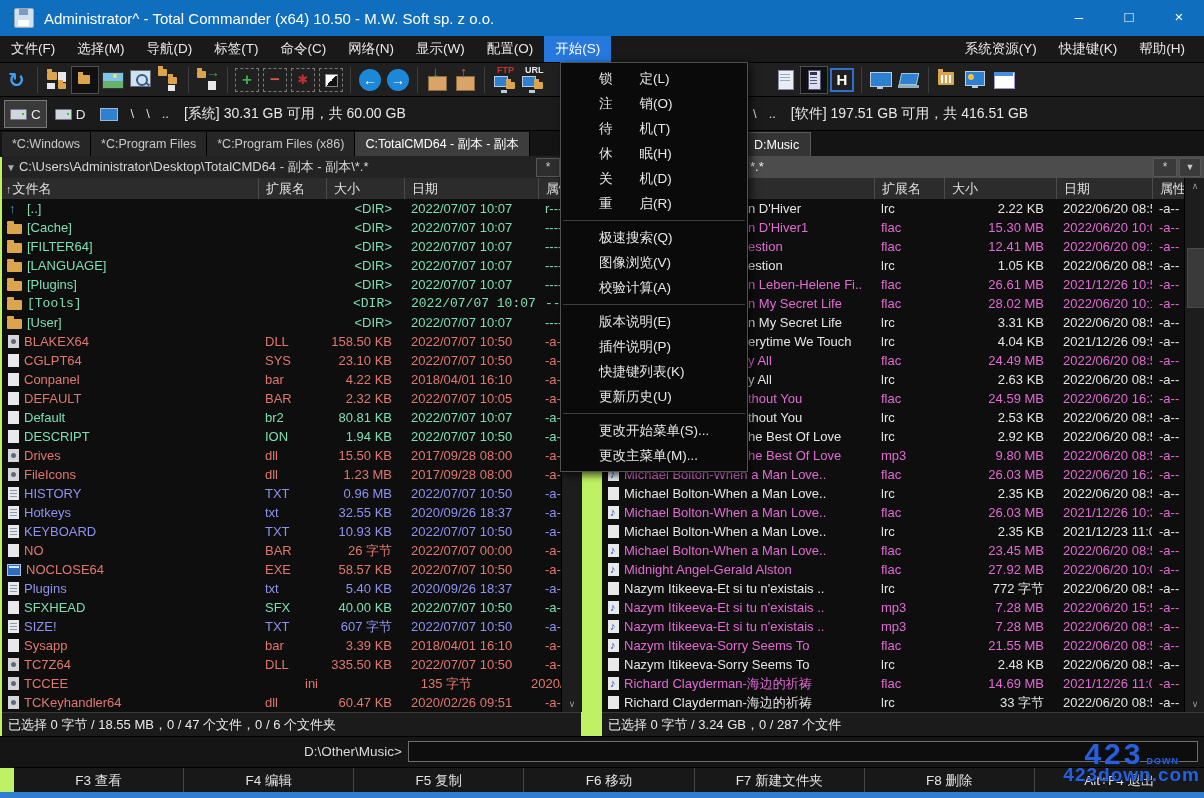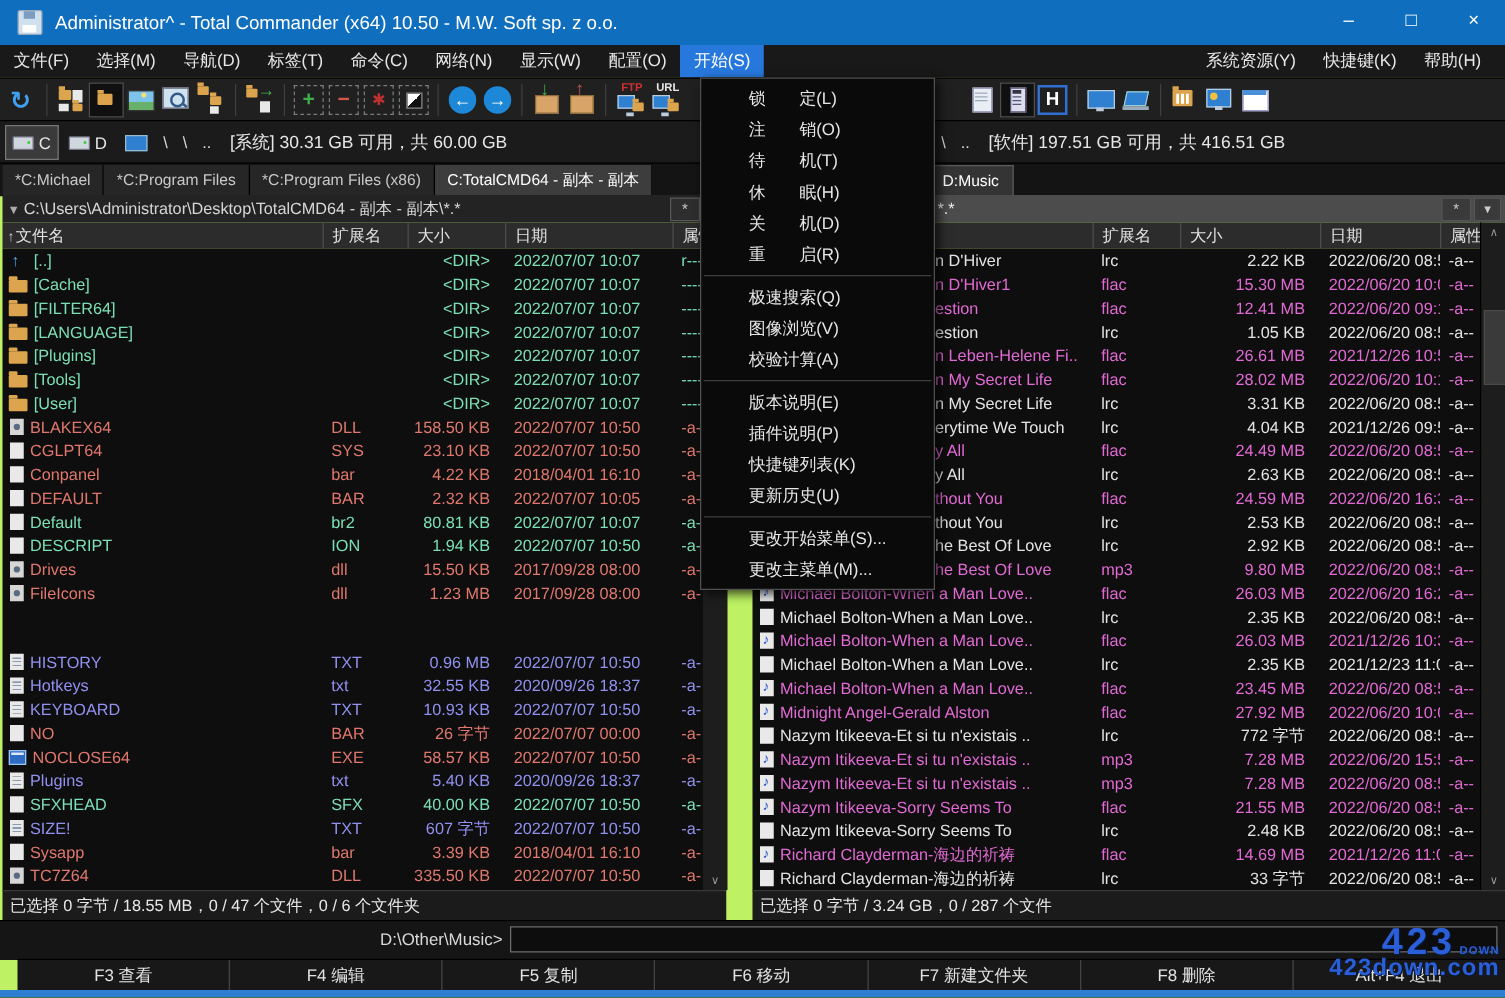--- a/index.html
+++ b/index.html
@@ -139,21 +139,21 @@
   .fk:first-child{border-left:none;}
   .bluestrip{position:absolute;top:792px;left:0;right:0;height:6px;background:#2e7fd2;}
 
   
   #startmenu{position:absolute;left:560px;top:62px;width:186px;background:#0a0a0a;border:1px solid #505050;
              padding:3px 0;z-index:40;box-shadow:3px 3px 8px rgba(0,0,0,.7);}
   .smi{height:25px;line-height:25px;padding-left:38px;font-size:13.5px;color:#e6e6e6;white-space:nowrap;}
   .msep{height:1px;background:#3e3e3e;margin:4px 2px;}
 
   
-  .wm{position:absolute;right:4px;top:740px;z-index:60;color:#2b5fd9;text-align:right;font-weight:bold;
+  .wm{position:absolute;right:4px;top:740px;z-index:60;color:#2b5fd9;text-align:center;font-weight:bold;
       text-shadow:1px 1px 0 #081a3a;}
   .wm-big{font-size:30px;letter-spacing:3px;line-height:28px;}
   .wm-down{font-size:9px;margin-left:3px;letter-spacing:1px;}
   .wm2{font-size:19px;letter-spacing:1px;line-height:14px;}
 </style>
 </head>
 <body>
 
 <div id="app">
 
@@ -321,21 +321,21 @@
     <div class="drvdiv"></div>
     <div id="drv-right">
         <span class="pbtn">\</span>
         <span class="pbtn">..</span>
         <span class="drvinfo">[软件] 197.51 GB 可用，共 416.51 GB</span>
       </div>
   </div>
 
   <div class="tabsrow">
     <div id="tabs-left">
-        <div class="tab">*C:Michael</div>
+        <div class="tab">*C:Windows</div>
         <div class="tab">*C:Program Files</div>
         <div class="tab">*C:Program Files (x86)</div>
         <div class="tab active">C:TotalCMD64 - 副本 - 副本</div>
       </div>
     <div id="tab-right">D:Music</div>
   </div>
 
   <div class="pathrow" id="path-left">
     <span class="caret">▼</span><span>C:\Users\Administrator\Desktop\TotalCMD64 - 副本 - 副本\*.*</span>
     <span class="histbtn">*</span>
@@ -397,21 +397,21 @@
       <div class="frow lgrid" style="color: rgb(124, 224, 182);">
         <div class="cell cn">
           <i class="fi fi-folder"></i>
           <span>[Plugins]</span>
         </div>
         <div class="cell ce"></div>
         <div class="cell cs">&lt;DIR&gt;</div>
         <div class="cell cd">2022/07/07 10:07</div>
         <div class="cell ca">----</div>
       </div>
-      <div class="frow lgrid" style="color: rgb(124, 224, 182);">
+      <div class="frow lgrid" style="color: rgb(124, 224, 182); font-family: Liberation Mono, monospace;">
         <div class="cell cn">
           <i class="fi fi-folder"></i>
           <span>[Tools]</span>
         </div>
         <div class="cell ce"></div>
         <div class="cell cs">&lt;DIR&gt;</div>
         <div class="cell cd">2022/07/07 10:07</div>
         <div class="cell ca">----</div>
       </div>
       <div class="frow lgrid" style="color: rgb(124, 224, 182);">
@@ -497,21 +497,21 @@
       <div class="frow lgrid" style="color: rgb(224, 120, 110);">
         <div class="cell cn">
           <i class="fi fi-gear"></i>
           <span>FileIcons</span>
         </div>
         <div class="cell ce">dll</div>
         <div class="cell cs">1.23 MB</div>
         <div class="cell cd">2017/09/28 08:00</div>
         <div class="cell ca">-a--</div>
       </div>
-      <div class="frow lgrid" style="color: rgb(145, 145, 240); margin-top: 36px;">
+      <div class="frow lgrid" style="color: rgb(145, 145, 240);">
         <div class="cell cn">
           <i class="fi fi-txt"></i>
           <span>HISTORY</span>
         </div>
         <div class="cell ce">TXT</div>
         <div class="cell cs">0.96 MB</div>
         <div class="cell cd">2022/07/07 10:50</div>
         <div class="cell ca">-a--</div>
       </div>
       <div class="frow lgrid" style="color: rgb(145, 145, 240);">

